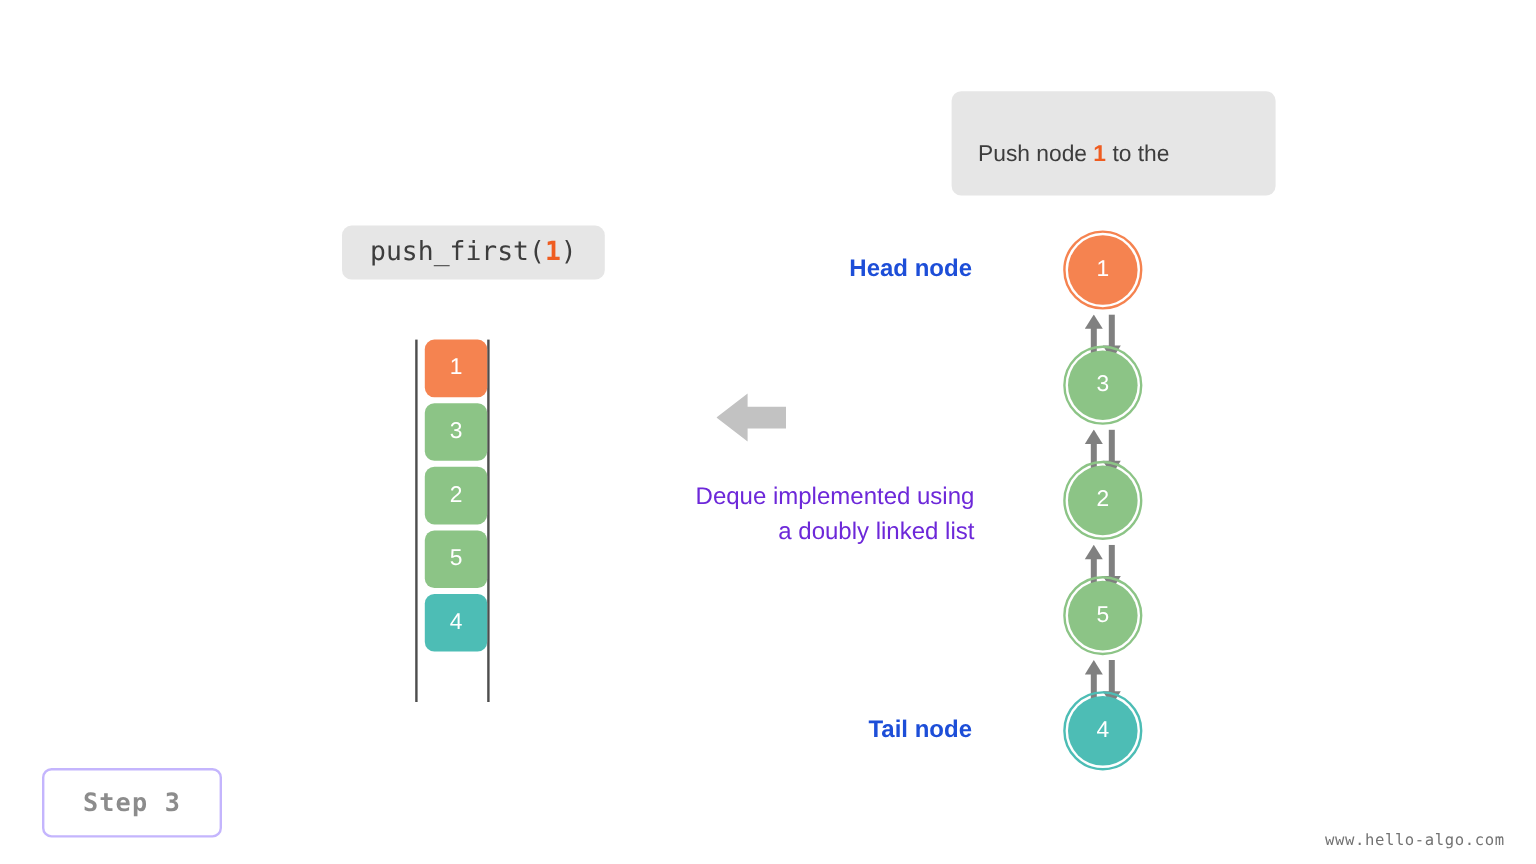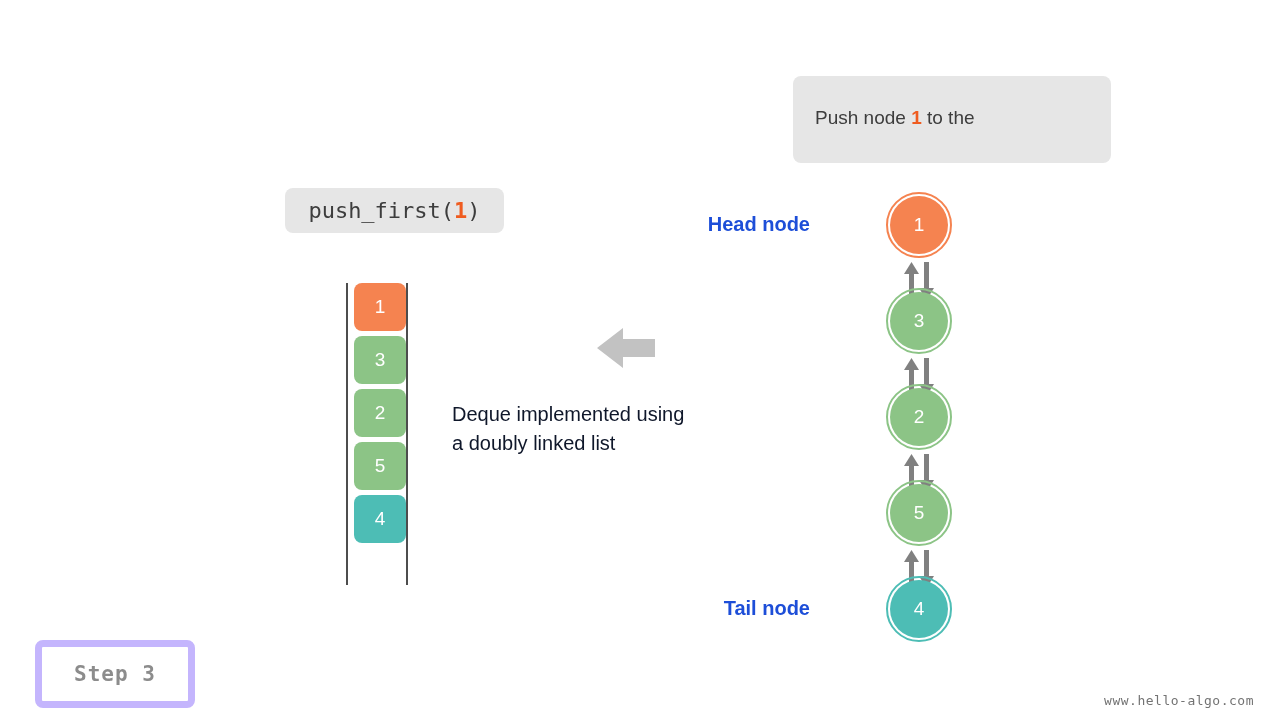--- a/index.html
+++ b/index.html
@@ -34,23 +34,23 @@
     white-space: pre-line;
   }
   .accent {
     color: #ef5c20;
     font-weight: bold;
   }
 
   #push-callout {
     left: 793px;
     top: 76px;
-    width: 318px;
+    width: 270px;
     height: 87px;
-    padding: 0 22px;
+    padding: 11px 22px;
   }
 
   #code-label {
     left: 285px;
     top: 188px;
     width: 219px;
     height: 45px;
     display: flex;
     align-items: center;
     justify-content: center;
@@ -62,21 +62,21 @@
     letter-spacing: 0px;
   }
 
   #step-badge {
     position: absolute;
     left: 35px;
     top: 640px;
     width: 146px;
     height: 54px;
     background: #ffffff;
-    border: 7px solid #c4b5fd;
+    border: 2px solid #c4b5fd;
     border-radius: 8px;
     display: flex;
     align-items: center;
     justify-content: center;
   }
   .step-text {
     font-family: "DejaVu Sans Mono", monospace;
     font-size: 21px;
     font-weight: bold;
     color: #8c8c8c;
@@ -130,24 +130,24 @@
     left: 597px;
     top: 326px;
     width: 58px;
     height: 44px;
   }
   #center-caption {
     position: absolute;
     left: 452px;
     top: 400px;
     width: 360px;
-    text-align: left;
+    text-align: right;
     font-size: 20px;
     line-height: 29px;
-    color: #0f172a;
+    color: #6d28d9;
     white-space: pre-line;
   }
 
   
   #linked-list {
     position: absolute;
     left: 860px;
     top: 185px;
     width: 130px;
     height: 460px;

